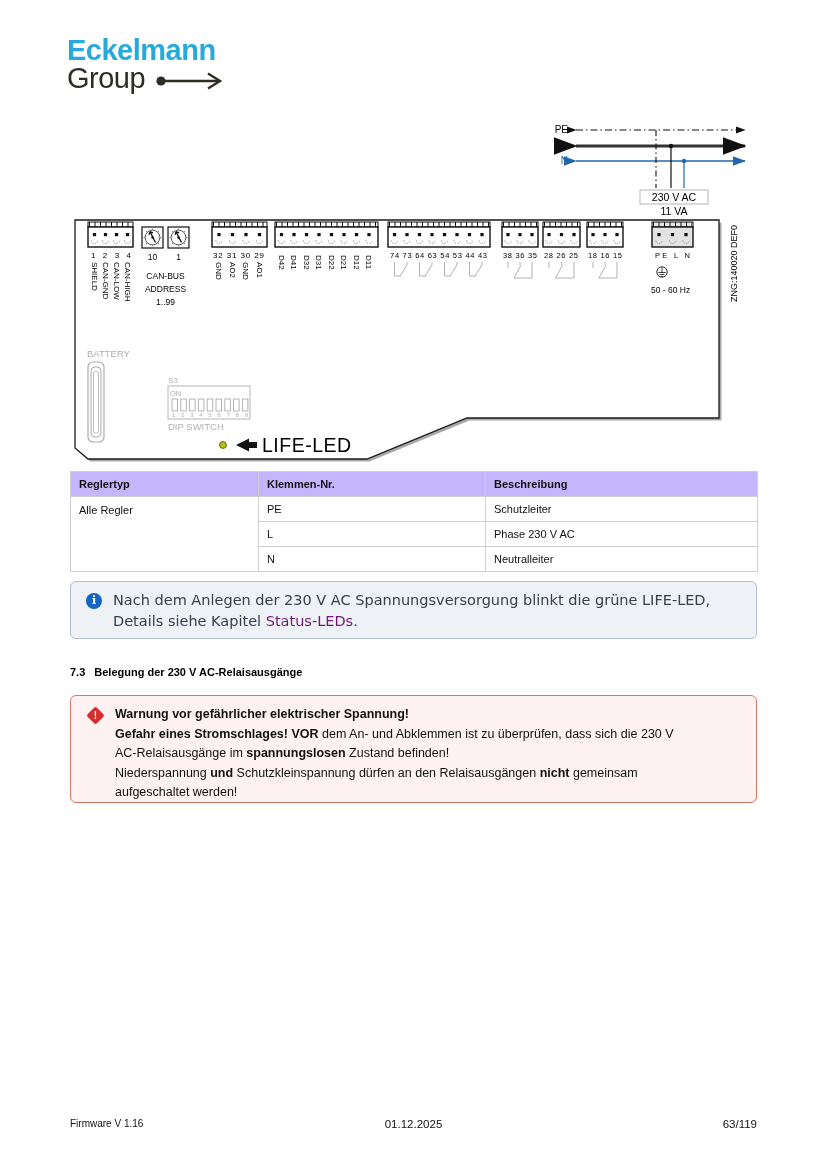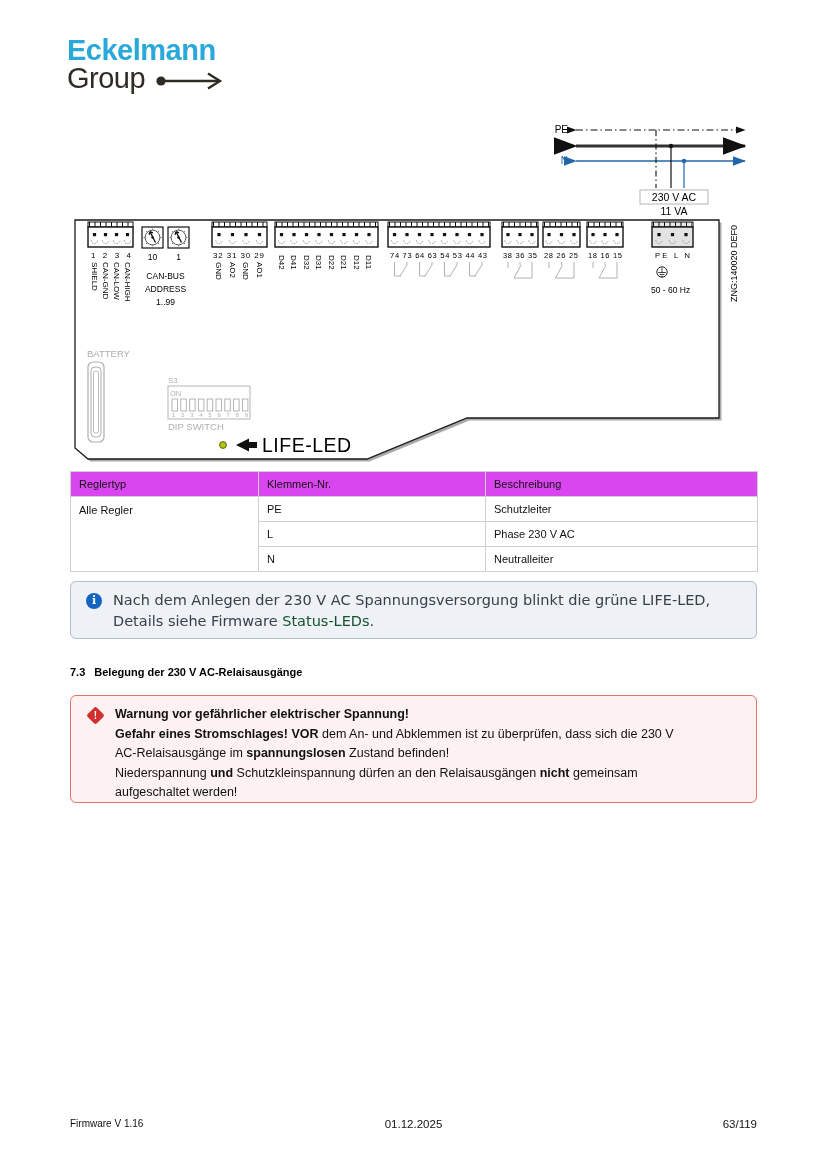--- a/index.html
+++ b/index.html
@@ -8,31 +8,31 @@
   
   .brand{position:absolute;left:67px;top:34px;font-size:29px;font-weight:bold;
          color:#29a9da;letter-spacing:-0.5px;}
   .group-row{position:absolute;left:67px;top:62px;display:flex;align-items:center;gap:10px;}
   .group-word{font-size:29px;font-weight:normal;color:#2e2c24;letter-spacing:-0.5px;}
   
   .ktable{position:absolute;left:70px;top:471px;width:687px;border-collapse:collapse;
           font-size:11px;table-layout:fixed;}
   .ktable th,.ktable td{border:1px solid #cfcfcf;padding:4px 8px;text-align:left;
           height:25px;box-sizing:border-box;vertical-align:middle;font-weight:normal;}
-  .ktable th{background:#d946ef;font-weight:normal;}
+  .ktable th{background:#c4b5fd;font-weight:bold;}
   .ktable td.span-cell{vertical-align:top;padding-top:7px;}
   
   .infobox{position:absolute;left:70px;top:581px;width:687px;height:58px;box-sizing:border-box;
            background:#eef1f5;border:1.5px solid #b2bdcd;border-radius:6px;}
   .info-icon{position:absolute;left:15px;top:11px;width:16px;height:16px;border-radius:50%;
              background:#1565c0;color:#fff;font-family:"DejaVu Serif",serif;font-weight:bold;
              font-size:11px;text-align:center;line-height:16px;}
   .info-text{position:absolute;left:42px;top:8px;width:630px;font-family:"DejaVu Sans",sans-serif;
              font-size:14.5px;line-height:21px;color:#39404a;}
-  .info-link{color:#14532d;text-decoration:none;cursor:pointer;}
+  .info-link{color:#701a75;text-decoration:none;cursor:pointer;}
   
   .heading{position:absolute;left:70px;top:666px;font-size:11px;font-weight:bold;color:#000;}
   .heading .num{margin-right:9px;}
   
   .warnbox{position:absolute;left:70px;top:695px;width:687px;height:108px;box-sizing:border-box;
            background:#fdf2f1;border:1.3px solid #e2736b;border-radius:6px;}
   .warn-icon{position:absolute;left:18px;top:13px;width:13px;height:13px;background:#d32f2f;
              transform:rotate(45deg);border-radius:2px;}
   .warn-icon span{display:block;transform:rotate(-45deg);color:#fff;font-weight:bold;
              font-size:10px;text-align:center;line-height:13px;}
@@ -295,21 +295,21 @@
         <td>N</td>
         <td>Neutralleiter</td>
       </tr>
     </tbody>
   </table>
 
   <div class="infobox">
     <div class="info-icon">i</div>
     <div class="info-text">
       <span>Nach dem Anlegen der 230 V AC Spannungsversorgung blinkt die grüne LIFE-LED,</span><br>
-      <span>Details siehe Firmware </span><span class="info-link">Status-LEDs</span><span>.</span>
+      <span>Details siehe Kapitel </span><span class="info-link">Status-LEDs</span><span>.</span>
     </div>
   </div>
 
   <div class="heading">
     <span class="num">7.3</span><span>Belegung der 230 V AC-Relaisausgänge</span>
   </div>
 
   <div class="warnbox">
     <div class="warn-icon">
         <span>!</span>

